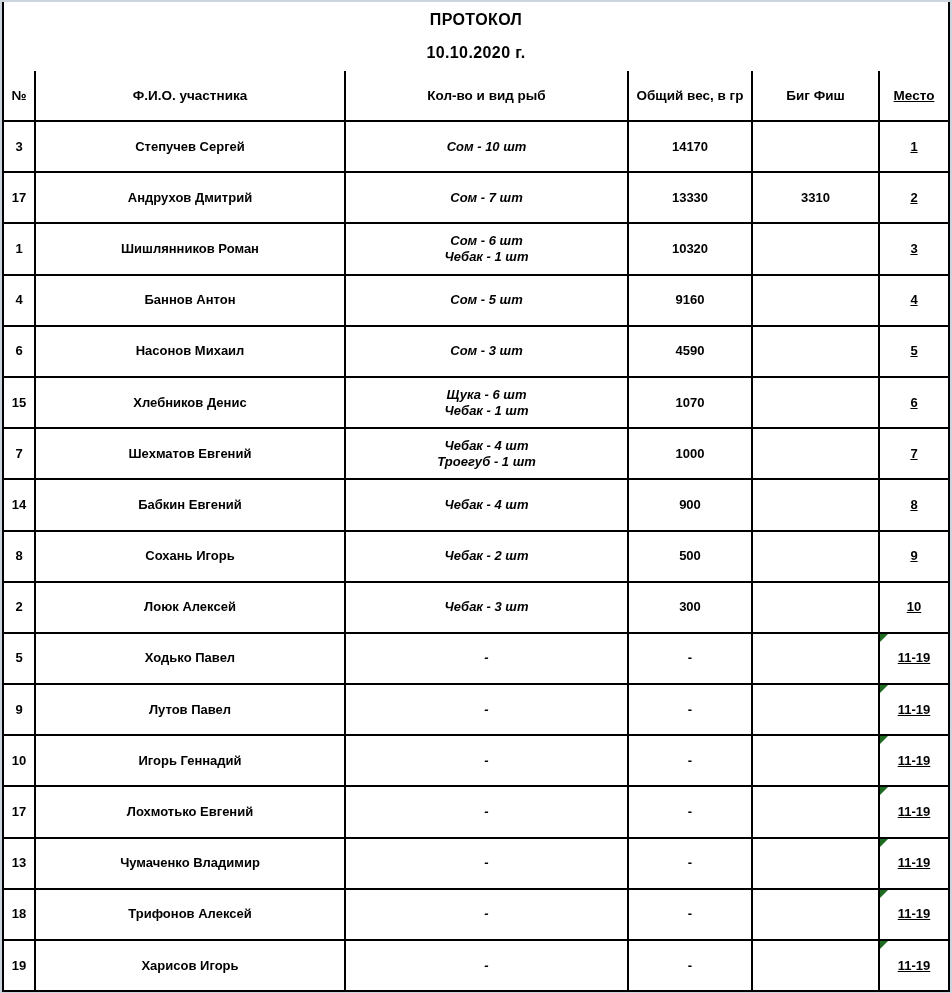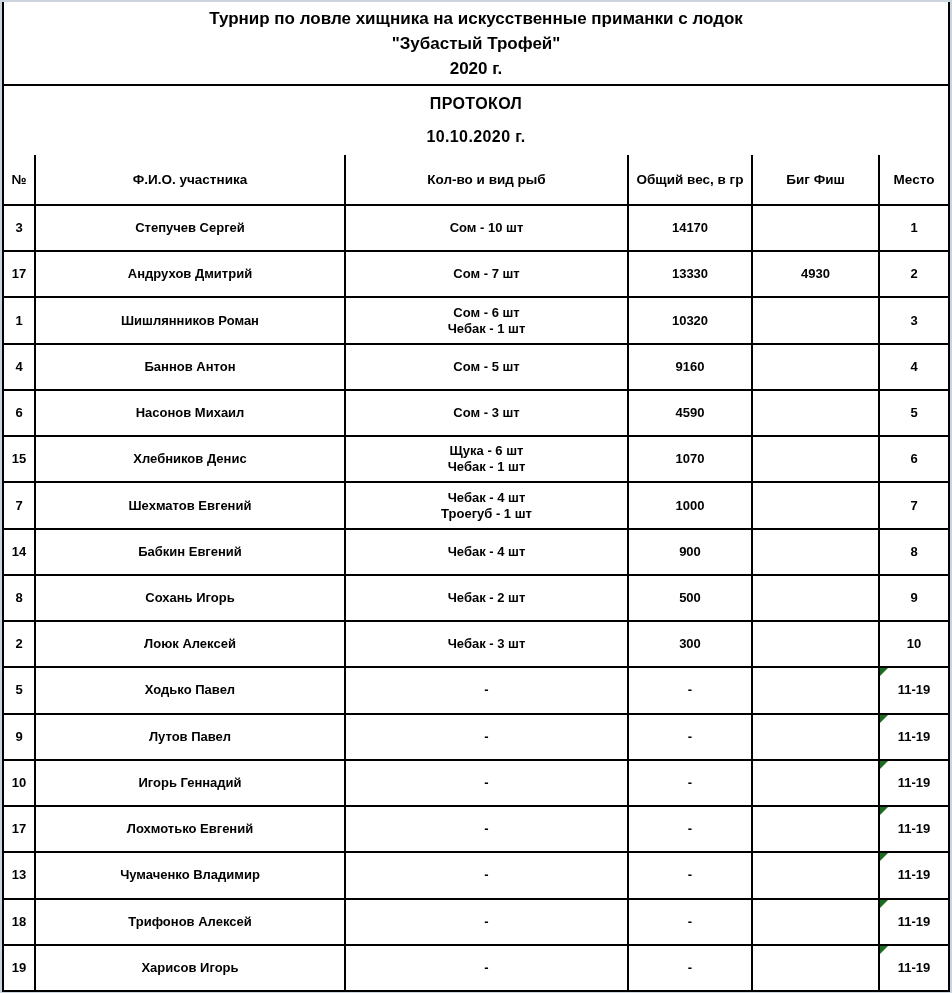--- a/index.html
+++ b/index.html
@@ -43,49 +43,44 @@
     border-collapse:collapse;
     table-layout:fixed;
   }
   table.results th, table.results td {
     border:2px solid #000;
     text-align:center; vertical-align:middle;
     padding:0 2px;
     overflow:hidden;
   }
   table.results th:first-child, table.results td:first-child { border-left:none; }
-  table.results th:last-child,  table.results td:last-child  { border-right:none; }
+  table.results th:last-child,  table.results td:last-child  { border-right:none;text-decoration:underline; }
   table.results thead th { border-top:none; height:49px; font-size:13.5px; }
   table.results tbody tr:last-child td { border-bottom:none; }
   table.results tbody td { height:37px; font-size:13px; line-height:16px; }
   col.c-num   { width:31px; }
   col.c-name  { width:310px; }
   col.c-fish  { width:283px; }
   col.c-weight{ width:124px; }
   col.c-big   { width:127px; }
   col.c-place { width:auto; }
   td.place-cell { position:relative; }
   .tri {
     position:absolute; top:0; left:0;
     width:0; height:0;
     border-top:8px solid #1d6b21;
     border-right:8px solid transparent;
   }
-  .fish-line { white-space:nowrap; }
+  .fish-line { white-space:nowrap;font-style:italic; }
 </style>
 </head>
 <body>
 
 <div class="sheet">
 
-  <div class="title-block">
-    <div class="title-line">Турнир по ловле хищника на искусственные приманки с лодок</div>
-    <div class="title-line">"Зубастый Трофей"</div>
-    <div class="title-line">2020 г.</div>
-  </div>
 
   <div class="protocol-block">
     <div class="protocol-line">ПРОТОКОЛ</div>
     <div class="protocol-line">10.10.2020 г.</div>
   </div>
 
   <table class="results">
     <colgroup>
       <col class="c-num">
         <col class="c-name">
@@ -115,21 +110,21 @@
           <td></td>
           <td class="place-cell"><span>1</span></td>
         </tr>
         <tr>
           <td>17</td>
           <td>Андрухов Дмитрий</td>
           <td>
             <div class="fish-line">Сом - 7 шт</div>
           </td>
           <td>13330</td>
-          <td>4930</td>
+          <td>3310</td>
           <td class="place-cell"><span>2</span></td>
         </tr>
         <tr>
           <td>1</td>
           <td>Шишлянников Роман</td>
           <td>
             <div class="fish-line">Сом - 6 шт</div>
             <div class="fish-line">Чебак - 1 шт</div>
           </td>
           <td>10320</td>

